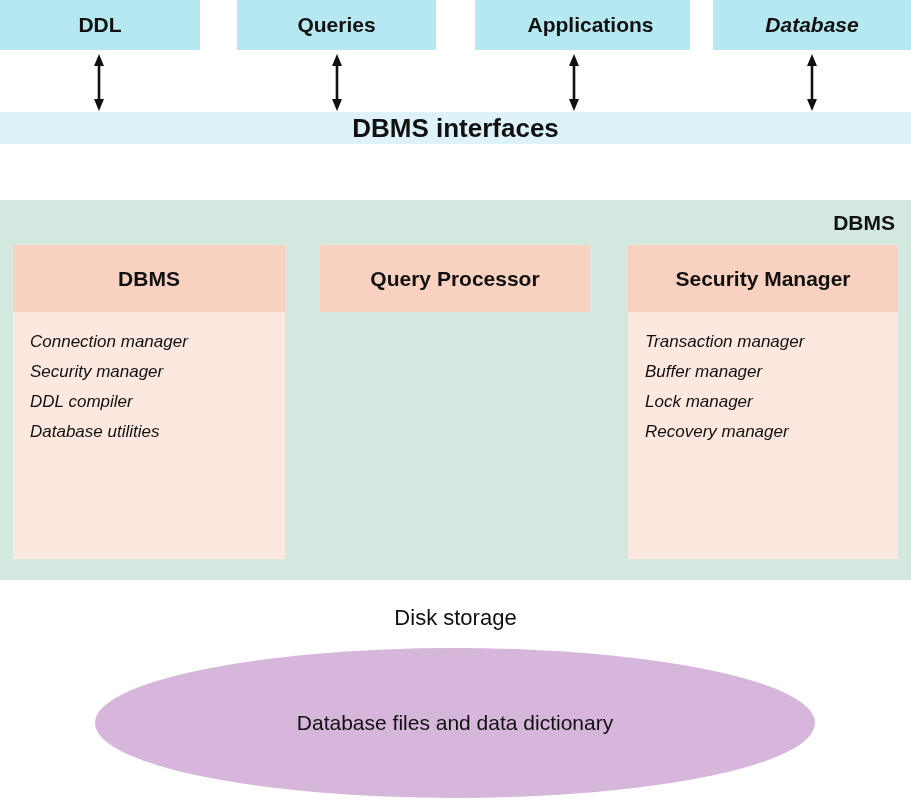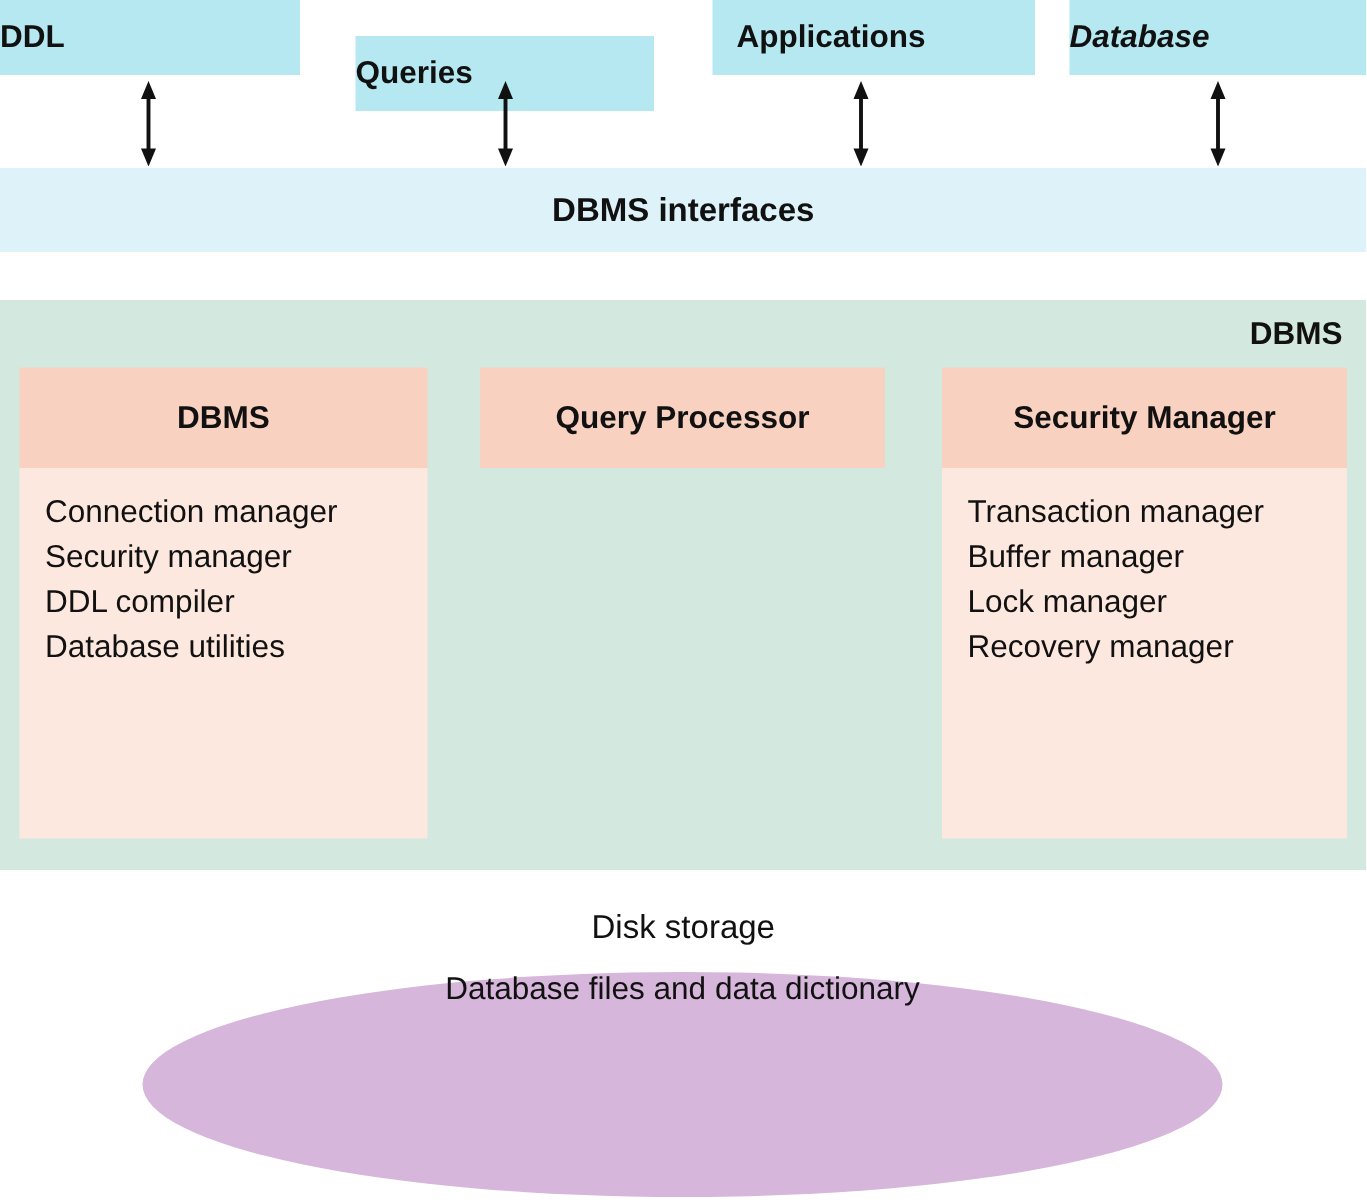--- a/index.html
+++ b/index.html
@@ -8,40 +8,40 @@
     width:911px;height:801px;
     background:#ffffff;
     font-family:"Liberation Sans",sans-serif;
     color:#111111;
     overflow:hidden;
   }
   
   .top-box{
     position:absolute;top:0;height:50px;
     background:var(--topbox);
-    display:flex;align-items:center;
+    display:flex;align-items:center;justify-content:center;
     font-weight:bold;font-size:21px;
   }
   .top-box.b0{left:0;width:200px;}
-  .top-box.b1{left:237px;width:199px;margin-top:24px;}
+  .top-box.b1{left:237px;width:199px;}
   .top-box.b2{left:475px;width:199px;padding-left:16px;}
   .top-box.b3{left:713px;width:198px;font-style:italic;}
   
   .arrow{position:absolute;top:54px;width:14px;height:57px;}
   .arrow svg{display:block;width:14px;height:57px;}
   .arrow.a0{left:92px;}
   .arrow.a1{left:330px;}
   .arrow.a2{left:567px;}
   .arrow.a3{left:805px;}
   
   .ifbar{
-    position:absolute;top:112px;left:0;width:911px;height:56px;
+    position:absolute;top:112px;left:0;width:911px;height:32px;
     background:var(--ifbar);
     display:flex;align-items:center;justify-content:center;
-    font-weight:bold;font-size:22px;
+    font-weight:bold;font-size:26px;
   }
   
   .dbms-container{
     position:absolute;top:200px;left:0;width:911px;height:380px;
     background:var(--container);
   }
   .dbms-label{
     position:absolute;top:11px;right:16px;
     font-weight:bold;font-size:21px;
   }
@@ -55,31 +55,31 @@
   .card-header{
     height:67px;background:var(--cardheader);
     display:flex;align-items:center;justify-content:center;
     font-weight:bold;font-size:21px;
   }
   .card-body{
     height:247px;background:var(--cardbody);
     padding:15px 10px 0 17px;box-sizing:border-box;
   }
   .card-body .item{
-    font-size:21px;line-height:30px;white-space:nowrap;
+    font-size:17px;line-height:30px;white-space:nowrap;font-style:italic;
   }
   
   .disk-label{
     position:absolute;top:604px;left:0;width:911px;
     text-align:center;font-size:22px;line-height:28px;
   }
   .ellipse{
     position:absolute;top:648px;left:95px;width:720px;height:150px;
     background:var(--ellipse);border-radius:50%;
-    display:flex;align-items:flex-start;justify-content:center;
+    display:flex;align-items:center;justify-content:center;
     font-size:21px;
   }
 </style>
 </head>
 <body>
 
 <div class="canvas" style="--topbox: #b6e8f1; --ifbar: #ddf3f9; --container: #d3e9df; --cardheader: #f8d1c0; --cardbody: #fce8df; --ellipse: #d6b6da; color: rgb(17, 17, 17);">
 
   <div class="top-box b0">
     <span>DDL</span>

